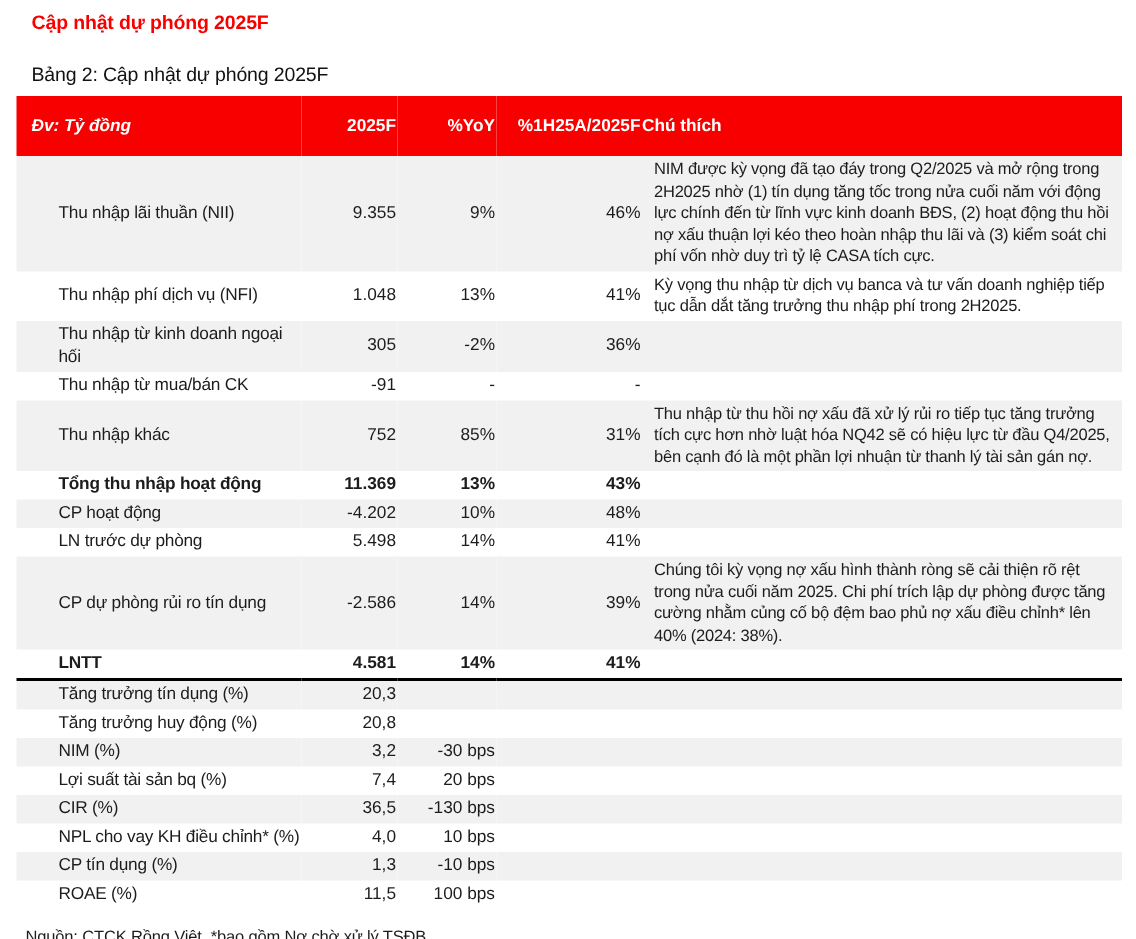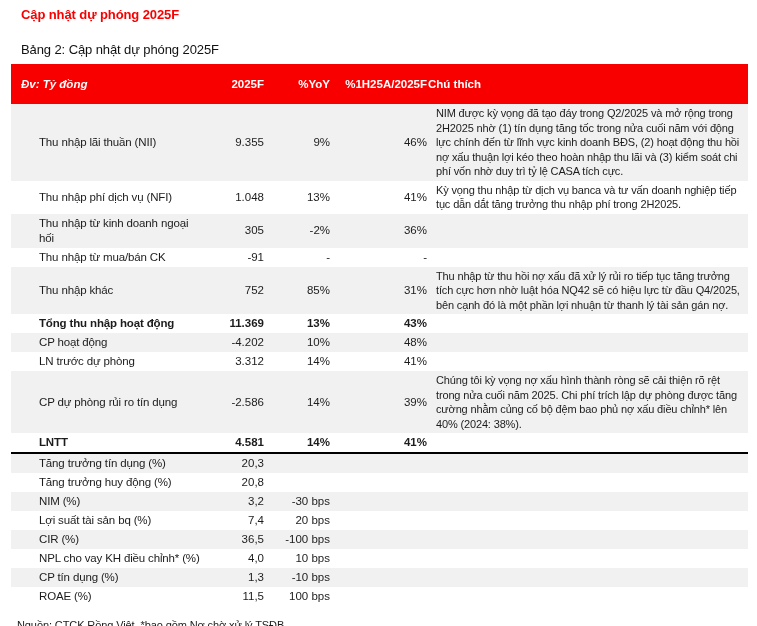--- a/index.html
+++ b/index.html
@@ -149,21 +149,21 @@
   </tr>
         <tr>
     <td class="c-label">CP hoạt động</td>
     <td class="c-num">-4.202</td>
     <td class="c-num">10%</td>
     <td class="c-num">48%</td>
     <td class="c-note"></td>
   </tr>
         <tr>
     <td class="c-label">LN trước dự phòng</td>
-    <td class="c-num">3.312</td>
+    <td class="c-num">5.498</td>
     <td class="c-num">14%</td>
     <td class="c-num">41%</td>
     <td class="c-note"></td>
   </tr>
         <tr>
     <td class="c-label">CP dự phòng rủi ro tín dụng</td>
     <td class="c-num">-2.586</td>
     <td class="c-num">14%</td>
     <td class="c-num">39%</td>
     <td class="c-note">Chúng tôi kỳ vọng nợ xấu hình thành ròng sẽ cải thiện rõ rệt trong nửa cuối năm 2025. Chi phí trích lập dự phòng được tăng cường nhằm củng cố bộ đệm bao phủ nợ xấu điều chỉnh* lên 40% (2024: 38%).</td>
@@ -199,21 +199,21 @@
         <tr>
     <td class="c-label">Lợi suất tài sản bq (%)</td>
     <td class="c-num">7,4</td>
     <td class="c-num">20 bps</td>
     <td class="c-num"></td>
     <td class="c-note"></td>
   </tr>
         <tr>
     <td class="c-label">CIR (%)</td>
     <td class="c-num">36,5</td>
-    <td class="c-num">-100 bps</td>
+    <td class="c-num">-130 bps</td>
     <td class="c-num"></td>
     <td class="c-note"></td>
   </tr>
         <tr>
     <td class="c-label">NPL cho vay KH điều chỉnh* (%)</td>
     <td class="c-num">4,0</td>
     <td class="c-num">10 bps</td>
     <td class="c-num"></td>
     <td class="c-note"></td>
   </tr>

